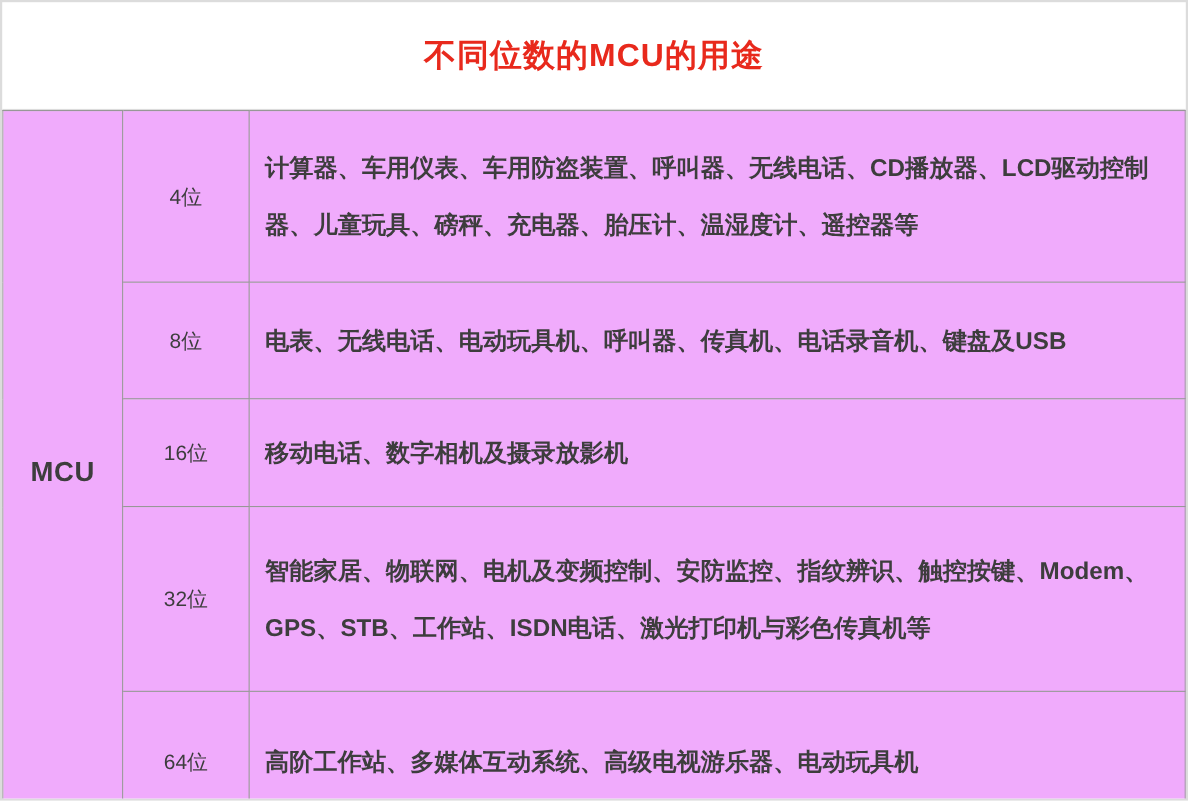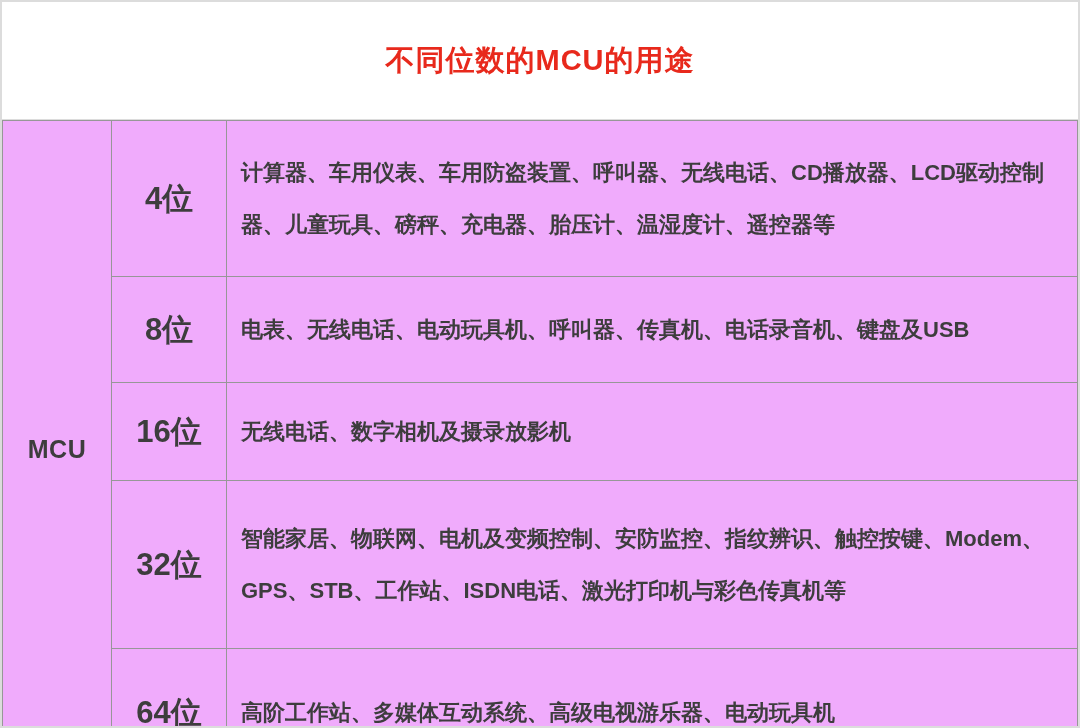--- a/index.html
+++ b/index.html
@@ -10,21 +10,21 @@
   }
   .sheet {
     width: 1080px;
     height: 728px;
     box-sizing: border-box;
     border: 2px solid var(--border-outer, #dedede);
     background: #ffffff;
     overflow: hidden;
   }
   .title-row {
-    height: 118px;
+    height: 98px;
     box-sizing: border-box;
     border-bottom: 1px solid var(--border-outer, #dedede);
     display: flex;
     align-items: center;
     justify-content: center;
     text-align: right;
   }
   .title {
     margin: 0;
     font-size: 29px;
@@ -53,22 +53,22 @@
   .group-cell {
     text-align: center;
     vertical-align: middle;
     font-size: 25px;
     font-weight: 700;
     letter-spacing: 0.5px;
   }
   .bits-cell {
     text-align: center;
     vertical-align: middle;
-    font-size: 31px;
-    font-weight: 700;
+    font-size: 19px;
+    font-weight: 400;
   }
   .uses-cell {
     vertical-align: middle;
     text-align: left;
     padding: 0 24px 0 14px;
     font-size: 22px;
     font-weight: 700;
     line-height: 52px;
     word-break: break-all;
   }
@@ -91,21 +91,21 @@
         <td class="group-cell" rowspan="5">MCU</td>
         <td class="bits-cell">4位</td>
         <td class="uses-cell">计算器、车用仪表、车用防盗装置、呼叫器、无线电话、CD播放器、LCD驱动控制器、儿童玩具、磅秤、充电器、胎压计、温湿度计、遥控器等</td>
       </tr>
       <tr class="r1">
         <td class="bits-cell">8位</td>
         <td class="uses-cell">电表、无线电话、电动玩具机、呼叫器、传真机、电话录音机、键盘及USB</td>
       </tr>
       <tr class="r2">
         <td class="bits-cell">16位</td>
-        <td class="uses-cell">无线电话、数字相机及摄录放影机</td>
+        <td class="uses-cell">移动电话、数字相机及摄录放影机</td>
       </tr>
       <tr class="r3">
         <td class="bits-cell">32位</td>
         <td class="uses-cell">智能家居、物联网、电机及变频控制、安防监控、指纹辨识、触控按键、Modem、GPS、STB、工作站、ISDN电话、激光打印机与彩色传真机等</td>
       </tr>
       <tr class="r4">
         <td class="bits-cell">64位</td>
         <td class="uses-cell">高阶工作站、多媒体互动系统、高级电视游乐器、电动玩具机</td>
       </tr>
     </tbody>

